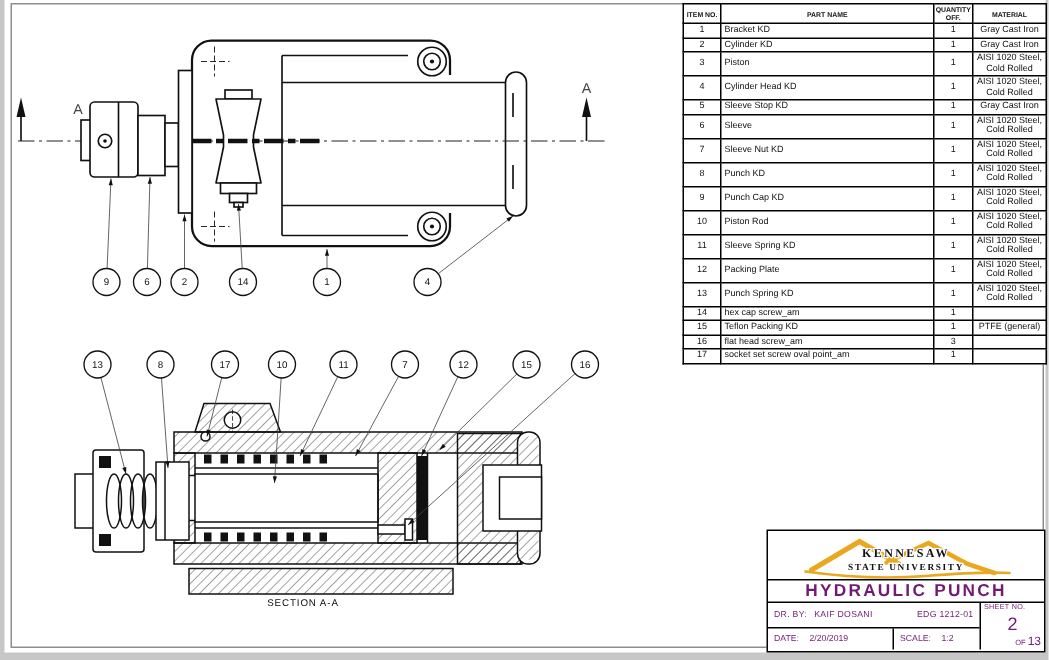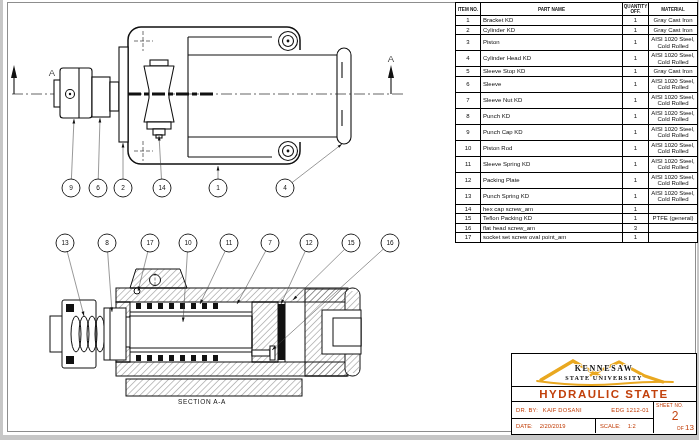--- a/index.html
+++ b/index.html
@@ -19,21 +19,21 @@
                    padding:1px 0; text-align:center; color:#111; overflow:hidden; }
   table.parts td { font-size:6px; line-height:6.5px; border:0.7px solid #000; padding:1px 2px;
                    color:#111; vertical-align:middle; overflow:hidden; }
   td.c-item { text-align:center; }
   td.c-name { text-align:left; }
   td.c-qty  { text-align:center; }
   td.c-mat  { text-align:center; }
 
   
   .title-block { position:absolute; left:508px; top:353px; width:186px; height:82px;
-                 border:1.4px solid #000; background:#fff; color:#c2410c; }
+                 border:1.4px solid #000; background:#fff; color:#701a75; }
   .tb-logo { height:32px; display:flex; align-items:center; justify-content:center; }
   .tb-title { height:15px; border-top:1px solid #000; text-align:center; font-weight:bold;
               font-size:11.5px; line-height:14px; letter-spacing:1.5px; }
   .tb-bottom { height:32px; border-top:1px solid #000; display:flex; }
   .tb-left { width:141px; display:flex; flex-direction:column; }
   .tb-r1 { flex:1.1; display:flex; align-items:center; justify-content:space-between;
            padding:0 4px; font-size:5.8px; letter-spacing:.2px; border-bottom:1px solid #000; }
   .tb-r1 .pair span { margin-right:3px; }
   .tb-r2 { flex:1; display:flex; font-size:5.8px; }
   .tb-date { width:84px; border-right:1px solid #000; display:flex; align-items:center; padding:0 4px; }
@@ -356,21 +356,21 @@
       <svg width="150" height="31" viewBox="0 0 150 31">
         <g fill="none" stroke="var(--gold,#E9A820)" stroke-linecap="round">
           <path d="M12 25 L44 6 L72 22" stroke-width="3.4"></path>
           <path d="M62 20 L90 7 L116 21 L134 27" stroke-width="3"></path>
           <path d="M8 26 Q 50 32 88 29 T 144 27" stroke-width="1.8"></path>
         </g>
         <text class="ksu1" x="75" y="16">KENNESAW</text>
         <text class="ksu2" x="75" y="25">STATE UNIVERSITY</text>
       </svg>
     </div>
-    <div class="tb-title">HYDRAULIC STATE</div>
+    <div class="tb-title">HYDRAULIC PUNCH</div>
     <div class="tb-bottom">
       <div class="tb-left">
         <div class="tb-r1">
           <span class="pair">
             <span>DR. BY:</span>
             <span>KAIF DOSANI</span>
           </span>
           <span>EDG 1212-01</span>
         </div>
         <div class="tb-r2">

